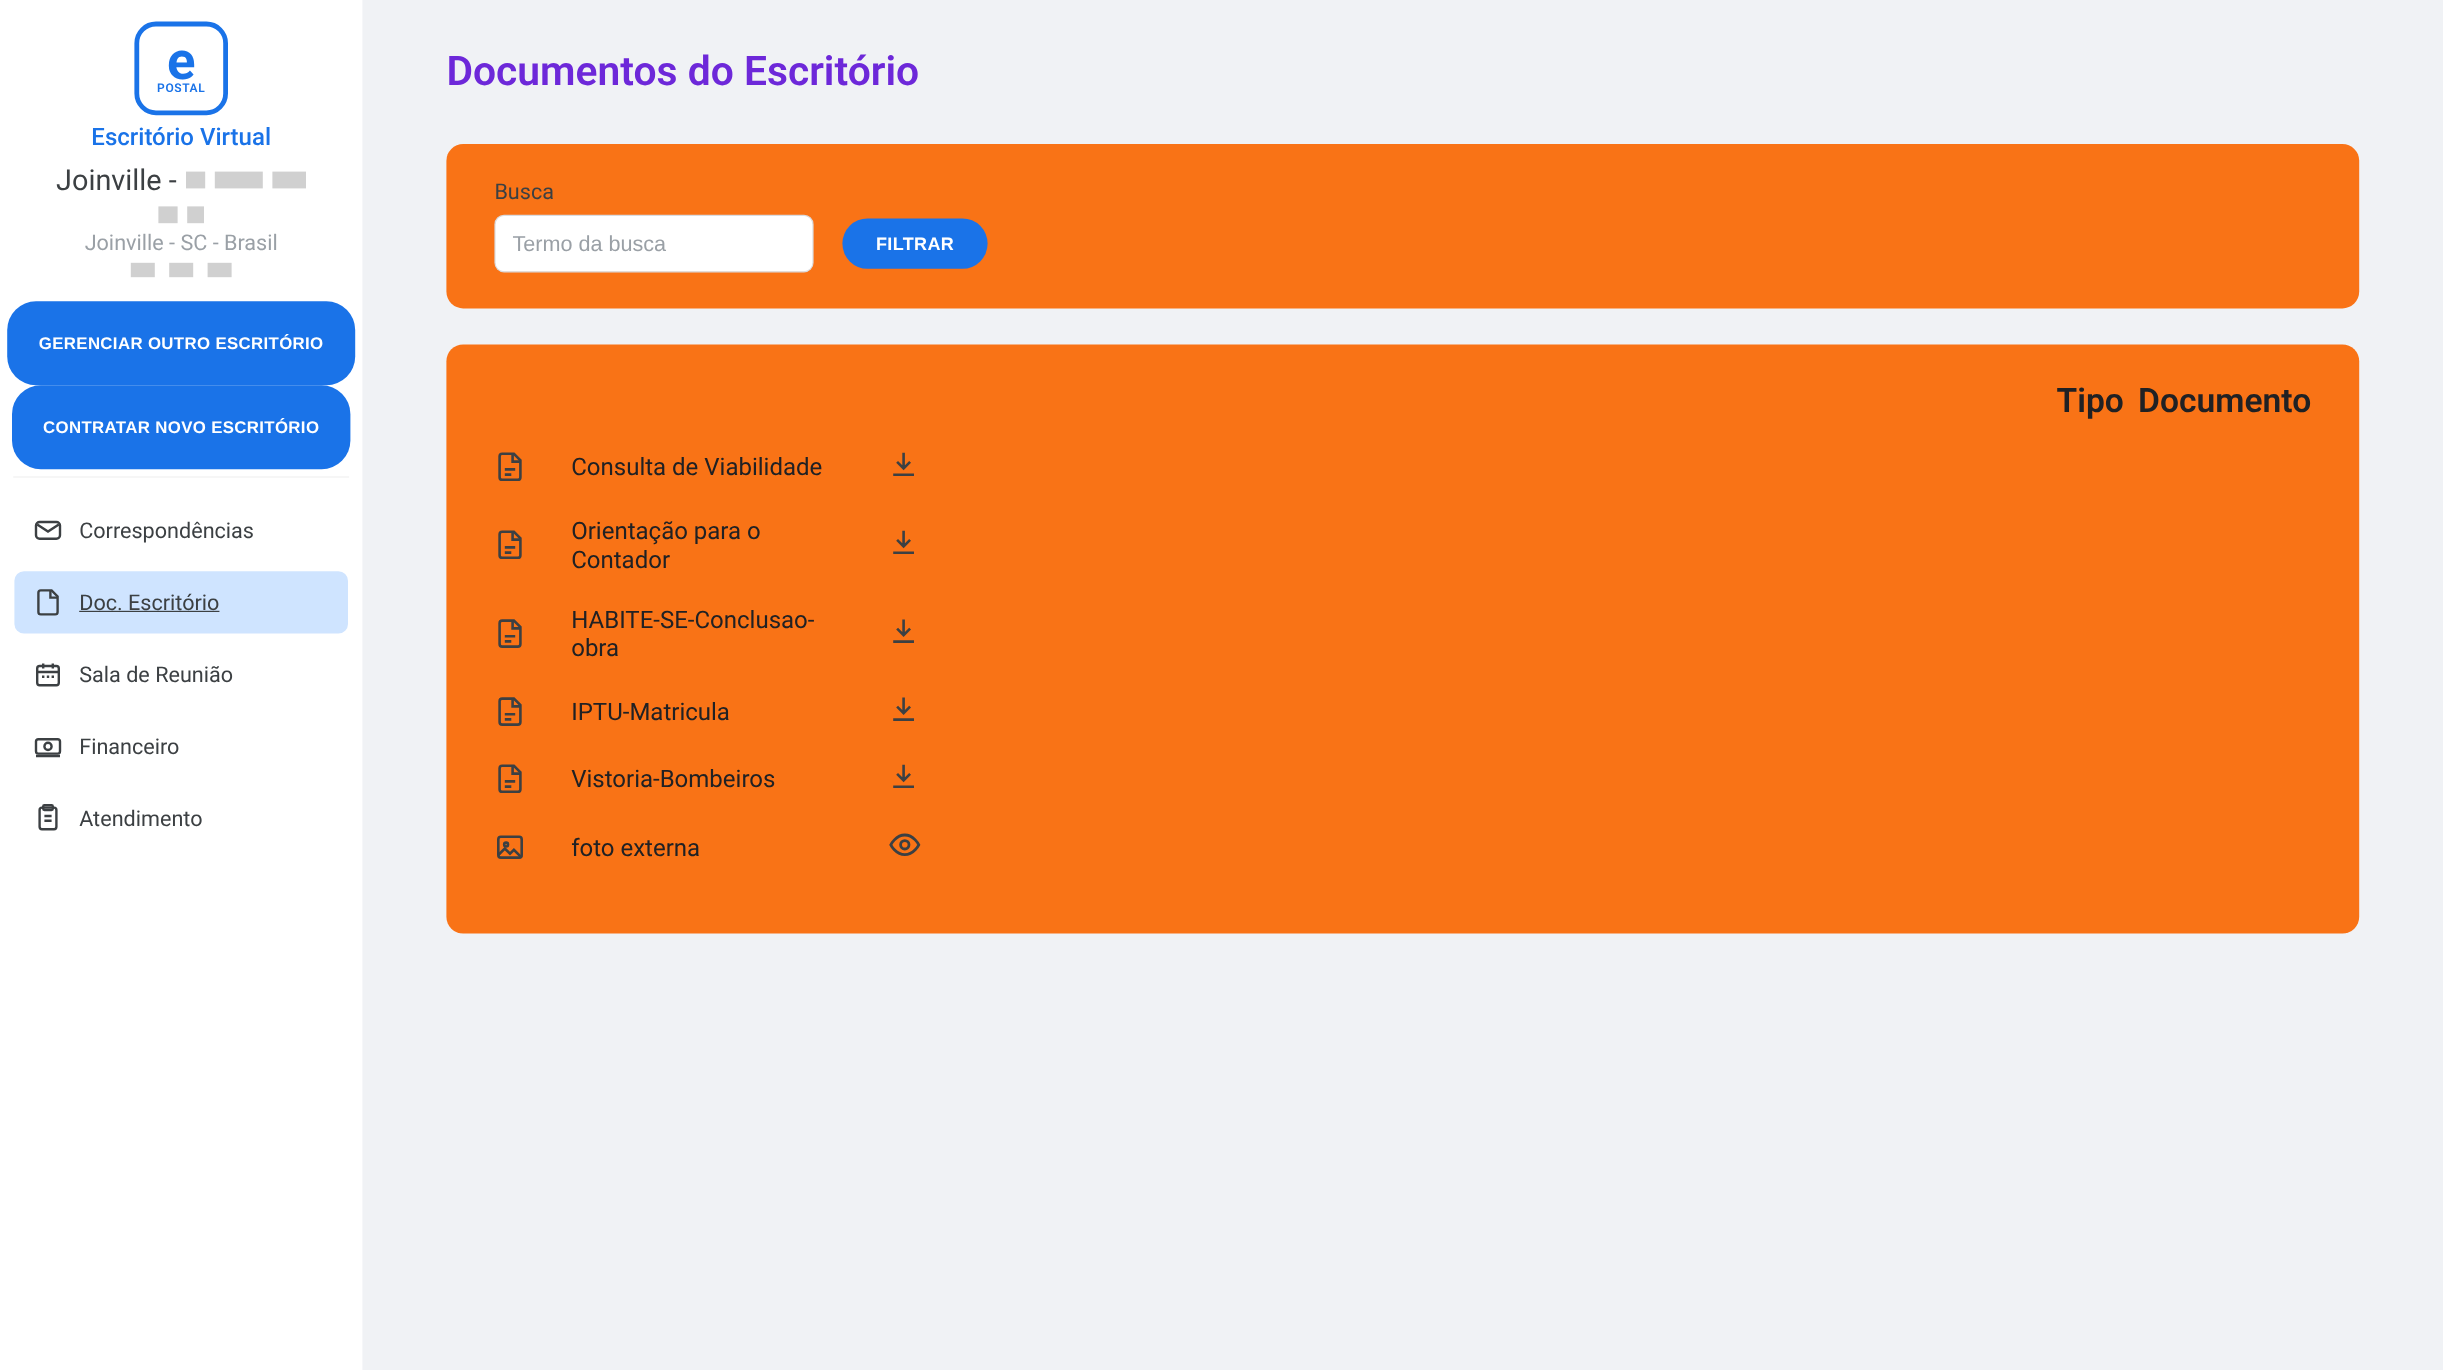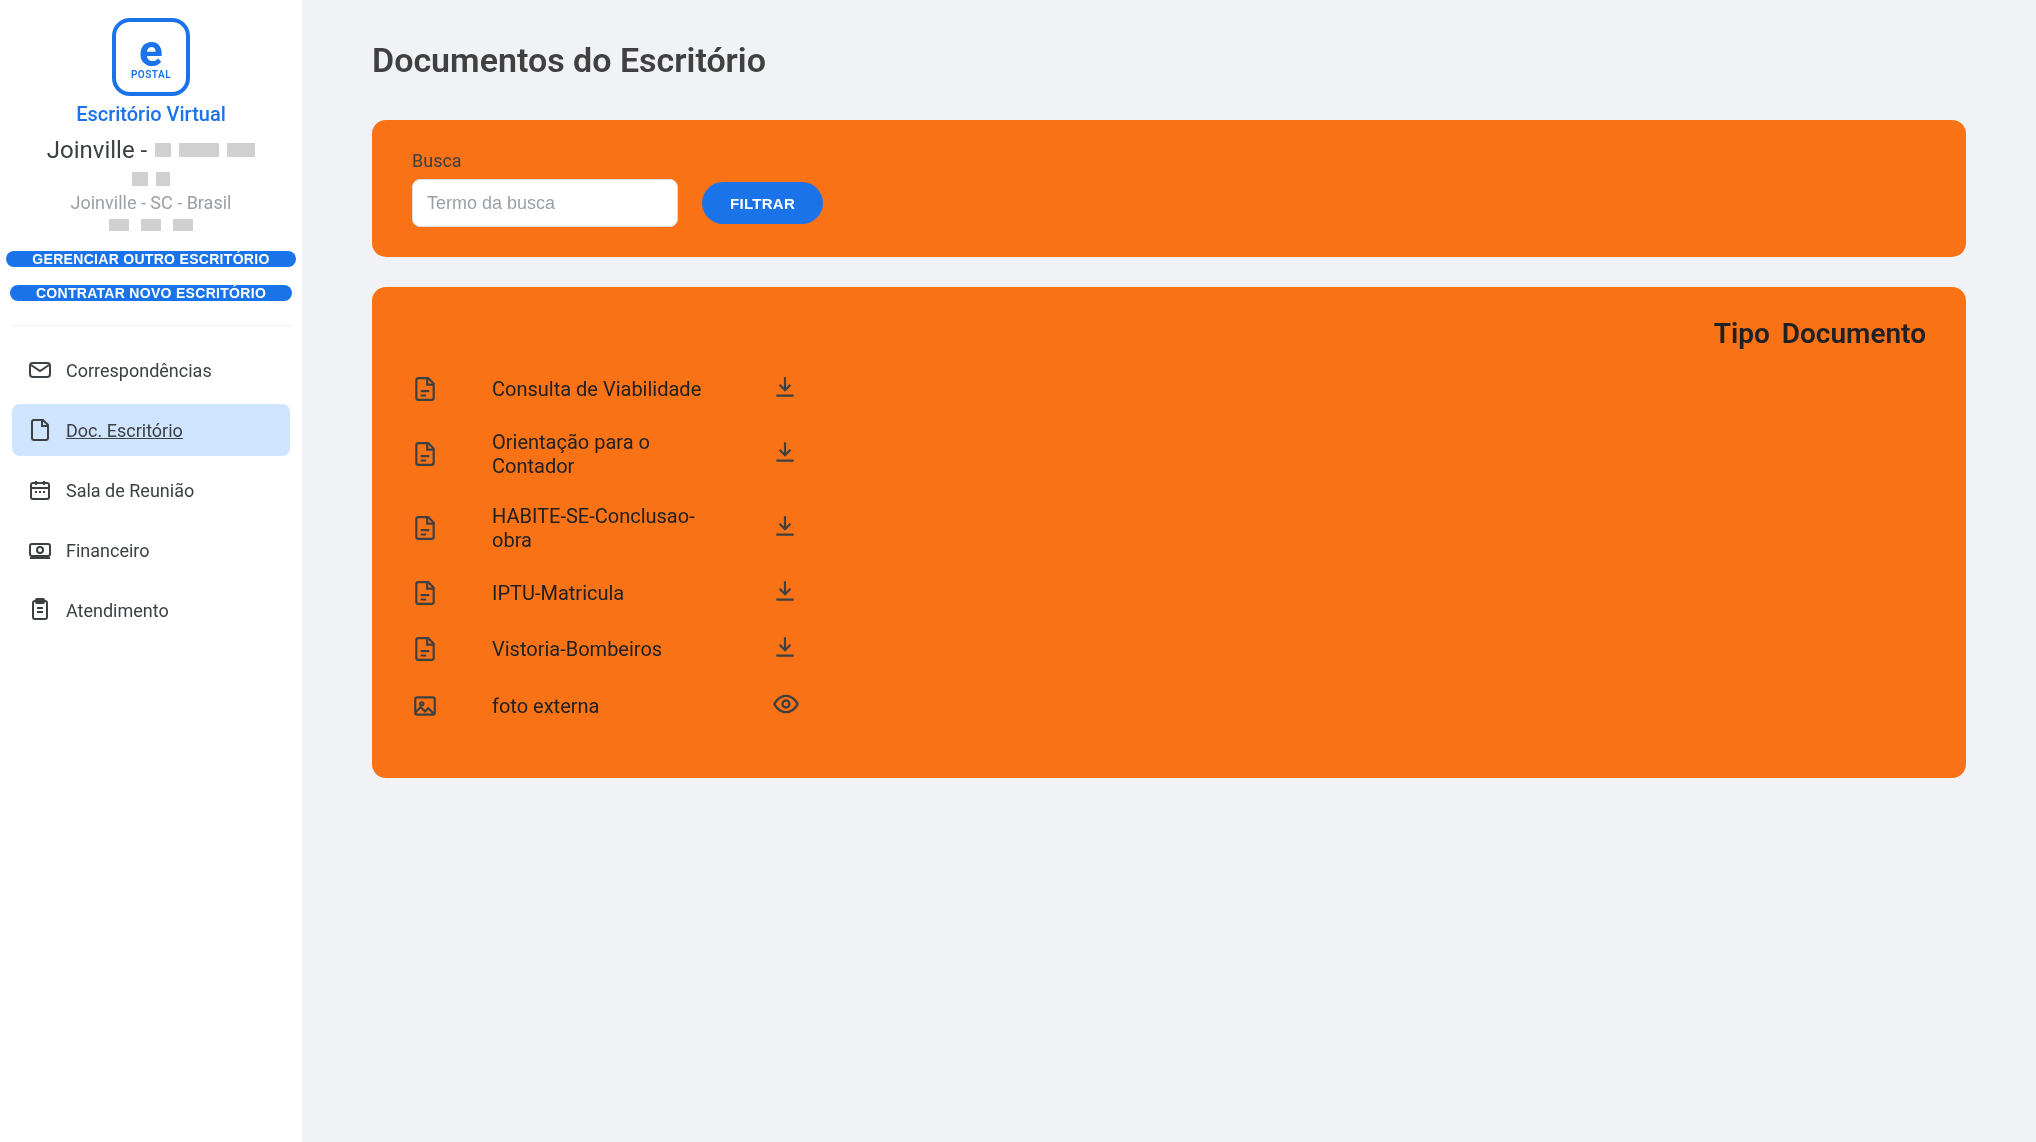--- a/index.html
+++ b/index.html
@@ -80,26 +80,25 @@
       display: flex;
       gap: 12px;
       margin-bottom: 20px;
     }
     .redacted-line3 .redacted { height: 12px; width: 20px; }
     .btn-action {
       background: #1a73e8;
       color: #fff;
       border: none;
       border-radius: 24px;
-      padding: 0 26px;
+      padding: 27px 26px;
       font-size: 14px;
       font-weight: 600;
       letter-spacing: 0.3px;
       cursor: pointer;
-      margin-bottom: 18px;
     }
     .divider {
       width: 280px;
       height: 1px;
       background: #f1f1f1;
       margin: 6px 0 18px;
     }
     .nav {
       width: 100%;
       padding: 0 12px;
@@ -122,21 +121,21 @@
     .nav-icon {
       width: 24px;
       height: 24px;
       flex-shrink: 0;
     }
     .main {
       flex: 1;
       padding: 40px 70px;
     }
     .page-title {
-      color: #404040;
+      color: #6d28d9;
       font-size: 34px;
       font-weight: 600;
       margin-bottom: 40px;
     }
     .card {
       background: #f97316;
       border-radius: 14px;
       padding: 30px 40px;
       margin-bottom: 30px;
     }
@@ -182,21 +181,21 @@
       font-size: 28px;
       font-weight: 600;
       color: #202124;
       margin-bottom: 24px;
       justify-content: flex-end;
     }
     .th-tipo { width: 40px; }
     .doc-row {
       display: flex;
       align-items: center;
-      gap: 40px;
+      gap: 24px;
       margin-bottom: 26px;
     }
     .doc-row .type-icon {
       width: 40px;
       display: flex;
       justify-content: flex-start;
     }
     .doc-row .doc-name {
       width: 240px;
       font-size: 20px;

